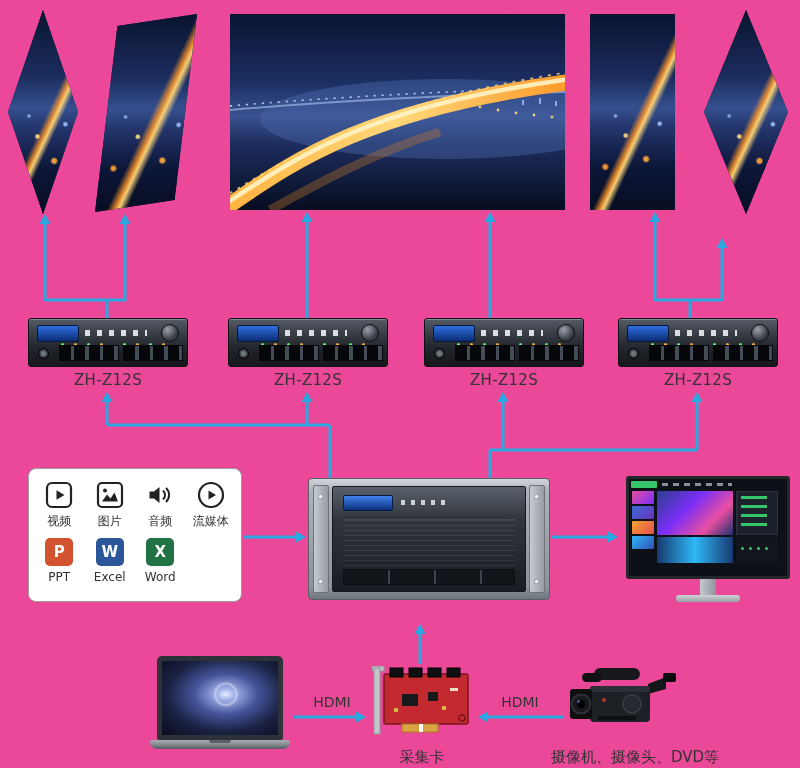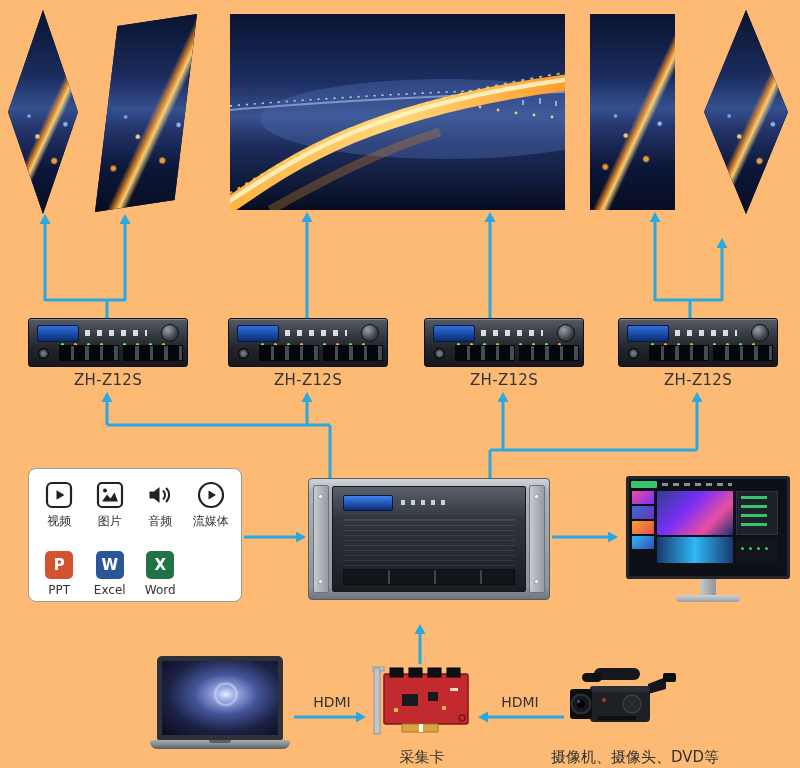--- a/index.html
+++ b/index.html
@@ -1,16 +1,16 @@
 <!DOCTYPE html>
 <html><head>
 <meta charset="utf-8">
 <style>
   html,body{margin:0;padding:0;background:#fff;font-family:"DejaVu Sans","Liberation Sans",sans-serif;}
-  .stage{position:relative;width:800px;height:768px;background:#fdba74;overflow:hidden;margin:0 auto;}
+  .stage{position:relative;width:800px;height:768px;background:#ec4899;overflow:hidden;margin:0 auto;}
   .abs{position:absolute;}
 
   
   .night{
     background-color:#0d1736;
     background-image:
       radial-gradient(circle at 18% 78%, rgba(255,190,80,.95) 0, rgba(255,150,40,.85) 2px, transparent 4px),
       radial-gradient(circle at 42% 62%, rgba(255,215,130,.9) 0 1.5px, transparent 3px),
       radial-gradient(circle at 66% 74%, rgba(255,170,60,.9) 0 2px, transparent 4px),
       radial-gradient(circle at 82% 56%, rgba(160,195,255,.85) 0 1.5px, transparent 3px),
@@ -39,21 +39,21 @@
     box-shadow:13px 0 #ffb13d,26px 0 #57ff6a,39px 0 #ffb13d,62px 0 #57ff6a,75px 0 #ffb13d,88px 0 #57ff6a,101px 0 #ffb13d;}
   .proc-pwr{position:absolute;left:9px;bottom:7px;width:9px;height:9px;border-radius:50%;border:1px solid #000;
     background:radial-gradient(circle,#707880 25%,#202428 75%);}
   .proc-ports{position:absolute;bottom:5px;height:14px;width:58px;border:1px solid #05070a;
     background:repeating-linear-gradient(90deg,#05070a 0 11px,#454c55 11px 14.5px);}
   .proc-ports.g1{left:30px;} .proc-ports.g2{left:94px;}
   .proc-label{margin-top:4px;text-align:center;font-size:15px;color:#333;font-weight:500;letter-spacing:.3px;}
 
   
   .media-box{left:28px;top:468px;width:214px;height:134px;background:#fff;border:1px solid #9c9c9c;border-radius:8px;
-    display:grid;grid-template-columns:repeat(4,1fr);gap:21px 2px;padding:12px 6px;box-sizing:border-box;align-content:start;}
+    display:grid;grid-template-columns:repeat(4,1fr);gap:8px 2px;padding:12px 6px;box-sizing:border-box;align-content:start;}
   .mcell{display:flex;flex-direction:column;align-items:center;}
   .micon{width:28px;height:28px;}
   .mlabel{margin-top:4px;font-size:12px;color:#333;white-space:nowrap;}
   .officon{width:28px;height:28px;border-radius:5px;color:#fff;font-weight:bold;font-size:15px;line-height:28px;text-align:center;}
   .officon.ppt{background:#d35230;} .officon.word{background:#2b579a;} .officon.excel{background:#217346;}
 
   
   .server{left:308px;top:478px;width:240px;height:120px;border:1px solid #585e66;border-radius:4px;
     background:linear-gradient(180deg,#d2d6da,#aeb3b9 10%,#8d939a 90%,#6f757c);}
   .server-rail{position:absolute;top:6px;bottom:6px;width:14px;border:1px solid #6c727a;border-radius:2px;

